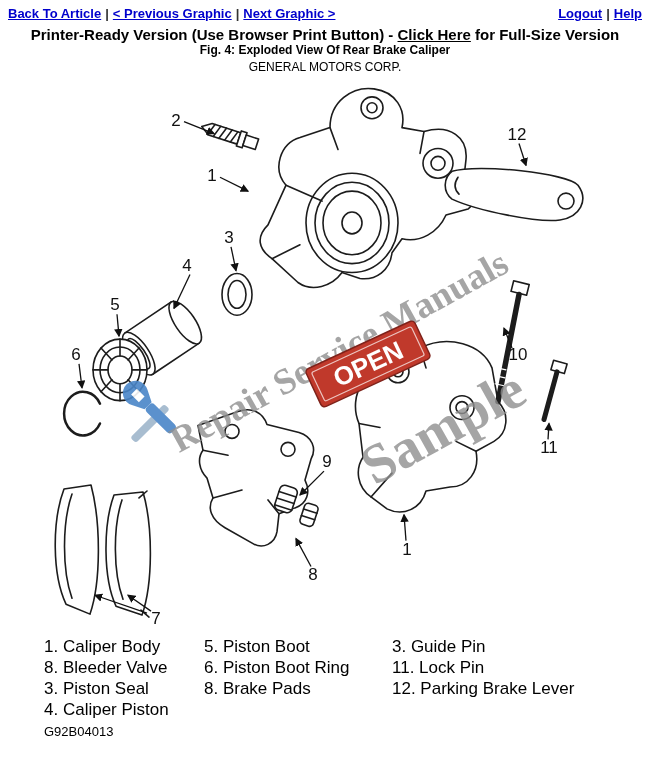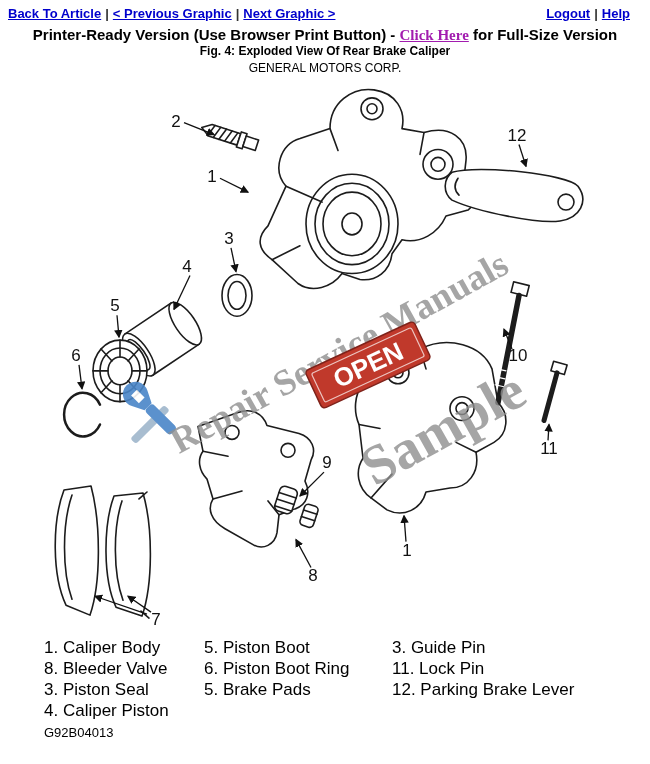--- a/index.html
+++ b/index.html
@@ -4,26 +4,26 @@
 <style>
   * { margin:0; padding:0; box-sizing:border-box; }
   html,body { background:#ffffff; }
   body {
     width:650px; height:764px;
     font-family:"Liberation Sans", sans-serif;
     color:#000; overflow:hidden;
   }
   .topbar {
     display:flex; justify-content:space-between; align-items:center;
-    padding:6px 20px 3px 8px; font-size:13px; font-weight:bold;
+    padding:6px 8px 3px 8px; font-size:13px; font-weight:bold;
   }
   .topbar a { color:#0000cc; text-decoration:underline; cursor:pointer; }
   .sep { color:#333; margin:0 4px; font-weight:bold; }
   .title-line { text-align:center; font-size:15px; font-weight:bold; margin-top:2px; }
-  .title-line a { color:#a21caf; text-decoration:underline; cursor:pointer;font-family:Liberation Serif, serif; }
+  .title-line a { color:#000000; text-decoration:underline; cursor:pointer; }
   .fig-caption { text-align:center; font-size:12px; font-weight:bold; margin-top:0; }
   .manufacturer { text-align:center; font-size:12px; font-weight:normal; margin-top:3px; }
   .diagram { width:650px; height:556px; position:relative; }
   .legend { display:flex; padding-left:44px; font-size:17px; line-height:21px; margin-top:6px; }
   .legend-col1 { width:160px; }
   .legend-col2 { width:188px; }
   .legend-col3 { flex:1; }
   .figure-id { font-size:13px; margin:4px 0 0 44px; }
   svg text { user-select:none; }
 </style>
@@ -216,21 +216,21 @@
   <div class="legend">
     <div class="legend-col1">
       <div class="legend-item">1. Caliper Body</div>
       <div class="legend-item">8. Bleeder Valve</div>
       <div class="legend-item">3. Piston Seal</div>
       <div class="legend-item">4. Caliper Piston</div>
     </div>
     <div class="legend-col2">
       <div class="legend-item">5. Piston Boot</div>
       <div class="legend-item">6. Piston Boot Ring</div>
-      <div class="legend-item">5. Brake Pads</div>
+      <div class="legend-item">8. Brake Pads</div>
     </div>
     <div class="legend-col3">
       <div class="legend-item">3. Guide Pin</div>
       <div class="legend-item">11. Lock Pin</div>
       <div class="legend-item">12. Parking Brake Lever</div>
     </div>
   </div>
 
   <div class="figure-id">G92B04013</div>
 

